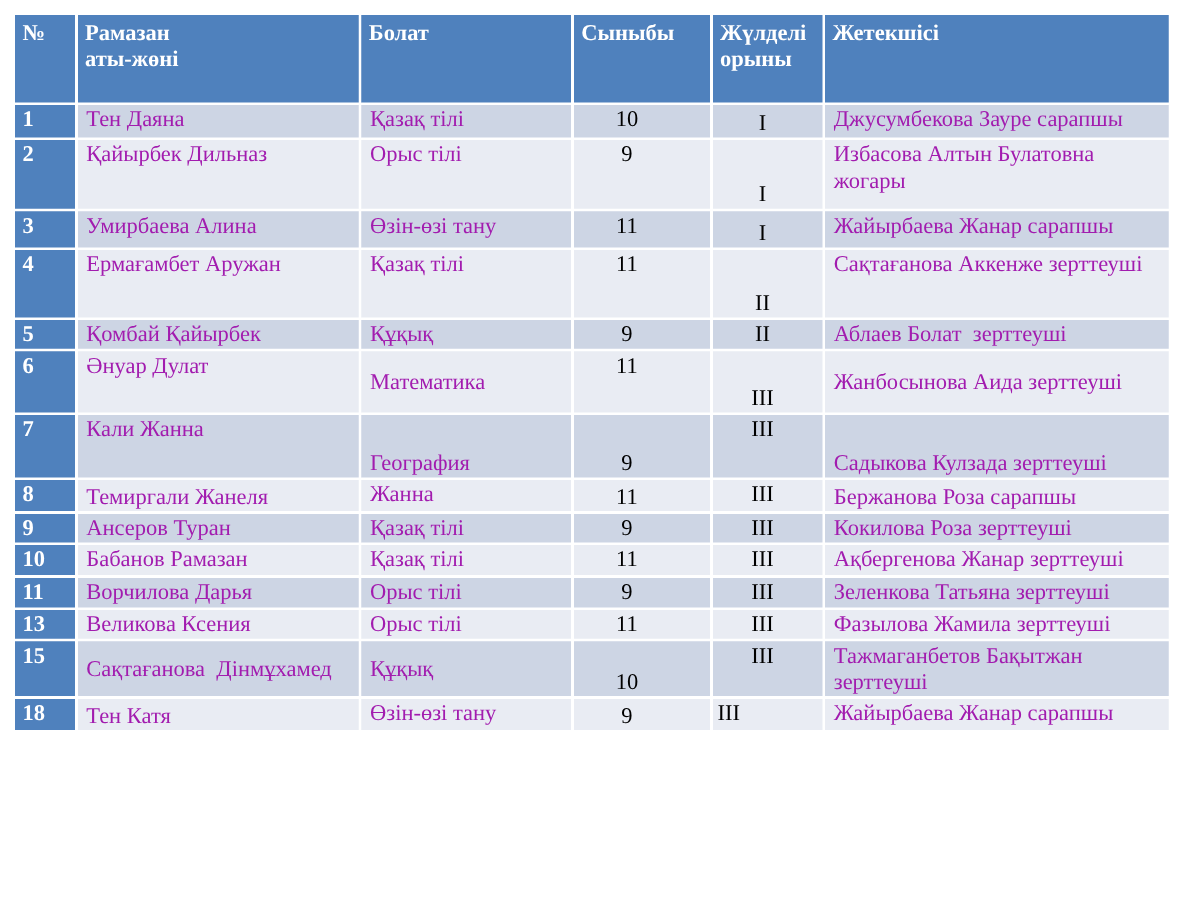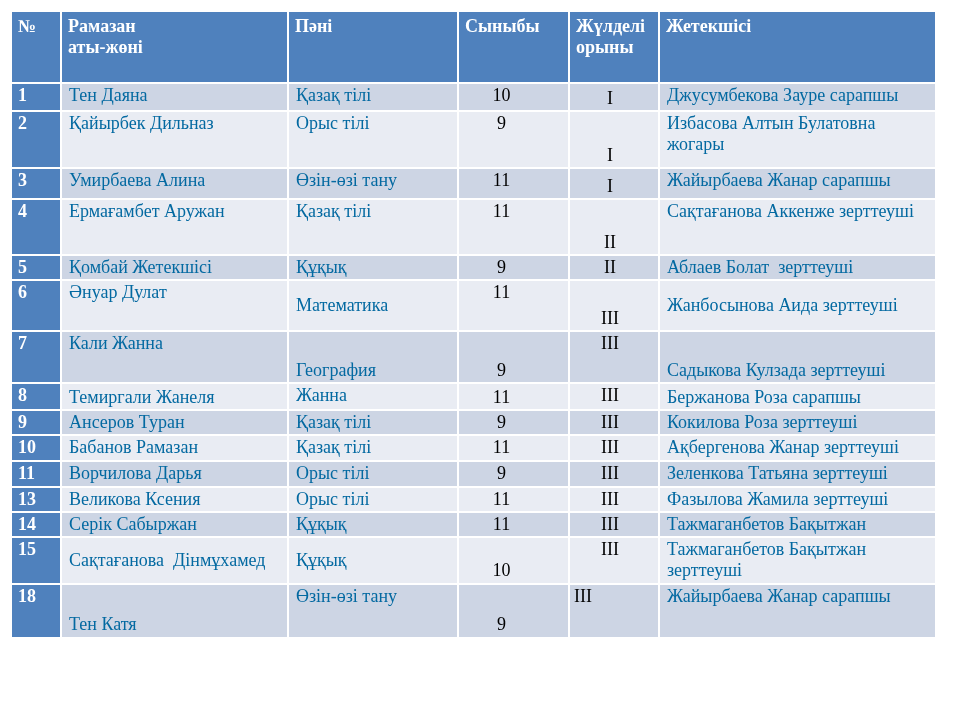--- a/index.html
+++ b/index.html
@@ -44,21 +44,21 @@
   
   td.c-num{
     background:#4f81bd;
     color:#ffffff;
     font-weight:bold;
     padding:1px 6px;
     vertical-align:top;
   }
   
   td.c-name, td.c-subject, td.c-supervisor{
-    color:#0369a1;
+    color:#a21caf;
     padding:1px 7px;
   }
   td.c-grade{
     color:#000;
     text-align:center;
     padding:1px 30px 1px 6px;
   }
   td.c-prize{
     color:#000;
     text-align:center;
@@ -105,21 +105,21 @@
         <col class="w-subject">
       <col class="w-grade">
         <col class="w-prize">
         <col class="w-supervisor">
     </colgroup>
     <thead>
       <tr>
         <th>№</th>
         <th>Рамазан
 аты-жөні</th>
-        <th>Пәні</th>
+        <th>Болат</th>
         <th>Сыныбы</th>
         <th>Жүлделі
 орыны</th>
         <th>Жетекшісі</th>
       </tr>
     </thead>
     <tbody>
         <tr>
           <td class="c-num va-t">1</td>
           <td class="c-name va-t">Тен Даяна</td>
@@ -147,21 +147,21 @@
         <tr>
           <td class="c-num va-t">4</td>
           <td class="c-name va-t">Ермағамбет Аружан</td>
           <td class="c-subject va-t">Қазақ тілі</td>
           <td class="c-grade va-t">11</td>
           <td class="c-prize va-b">II</td>
           <td class="c-supervisor va-t">Сақтағанова Аккенже зерттеуші</td>
         </tr>
         <tr>
           <td class="c-num va-t">5</td>
-          <td class="c-name va-t">Қомбай Жетекшісі</td>
+          <td class="c-name va-t">Қомбай Қайырбек</td>
           <td class="c-subject va-t">Құқық</td>
           <td class="c-grade va-t">9</td>
           <td class="c-prize va-t">II</td>
           <td class="c-supervisor va-t">Аблаев Болат  зерттеуші</td>
         </tr>
         <tr>
           <td class="c-num va-t">6</td>
           <td class="c-name va-t">Әнуар Дулат</td>
           <td class="c-subject va-m">Математика</td>
           <td class="c-grade va-t">11</td>
@@ -210,28 +210,20 @@
         </tr>
         <tr>
           <td class="c-num va-t">13</td>
           <td class="c-name va-b">Великова Ксения</td>
           <td class="c-subject va-t">Орыс тілі</td>
           <td class="c-grade va-b">11</td>
           <td class="c-prize va-t">III</td>
           <td class="c-supervisor va-m">Фазылова Жамила зерттеуші</td>
         </tr>
         <tr>
-          <td class="c-num va-t">14</td>
-          <td class="c-name va-t">Серік Сабыржан</td>
-          <td class="c-subject va-t">Құқық</td>
-          <td class="c-grade va-b">11</td>
-          <td class="c-prize va-t">III</td>
-          <td class="c-supervisor va-t">Тажмаганбетов Бақытжан</td>
-        </tr>
-        <tr>
           <td class="c-num va-t">15</td>
           <td class="c-name va-m">Сақтағанова  Дінмұхамед</td>
           <td class="c-subject va-m">Құқық</td>
           <td class="c-grade va-b">10</td>
           <td class="c-prize va-t">III</td>
           <td class="c-supervisor va-t">Тажмаганбетов Бақытжан зерттеуші</td>
         </tr>
         <tr>
           <td class="c-num va-t">18</td>
           <td class="c-name va-b">Тен Катя</td>

